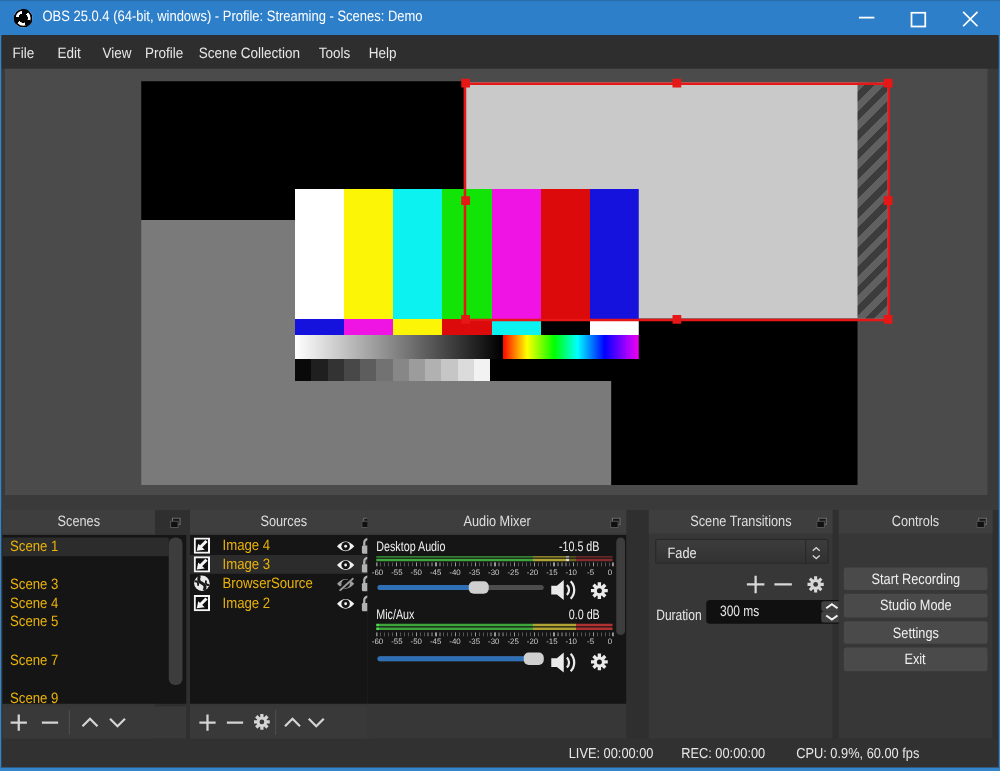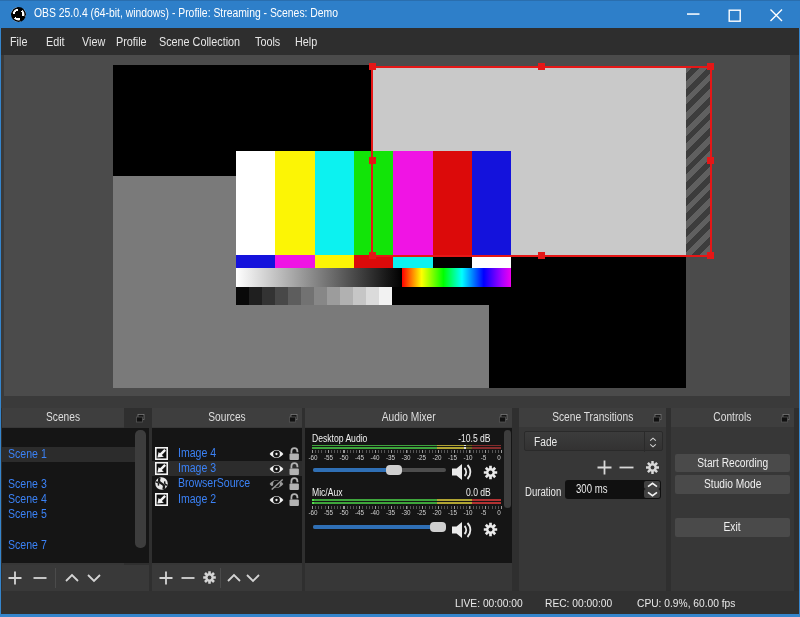--- a/index.html
+++ b/index.html
@@ -19,21 +19,21 @@
 #menubar span{position:absolute;top:7px;font-size:12px;color:#e6e6e6;transform:scaleX(.9);transform-origin:left center;white-space:nowrap;}
 
 #preview{position:absolute;left:1px;top:55px;width:798px;height:353px;background:#3a3a3a;}
 #previewin{position:absolute;left:4px;top:55px;width:786px;height:341px;background:#4b4b4b;}
 
 .panel{position:absolute;background:#373737;}
 .phead{position:absolute;left:0;top:0;width:100%;height:19px;background:#3e3e3e;color:#dedede;font-size:12px;text-align:center;line-height:19px;}
 .plist{position:absolute;background:#151515;}
 .ptool{position:absolute;background:#393939;}
 #statusbar{position:absolute;left:1px;top:591px;width:798px;height:23px;background:#313131;color:#e8e8e8;font-size:11.5px;}
-.row{position:absolute;left:0;width:100%;height:15.2px;font-size:12px;color:#3b82f6;line-height:15.2px;margin-top:17px;}
+.row{position:absolute;left:0;width:100%;height:15.2px;font-size:12px;color:#eab308;line-height:15.2px;}
 .rowsel{background:#2c2c2c;}
 .sbar{position:absolute;width:11px;border-radius:5px;background:#3d3d3d;}
 .detach{position:absolute;top:6px;width:9px;height:9px;}
 .tbtn{position:absolute;}
 .mlabel{position:absolute;font-size:11px;color:#f0f0f0;transform:scaleX(.78);transform-origin:left center;white-space:nowrap;}
 .mlabelr{position:absolute;font-size:11px;color:#f0f0f0;transform:scaleX(.78);transform-origin:right center;white-space:nowrap;}
 .meterbar{position:absolute;left:0;width:189px;height:1.9px;}
 .m1{background:linear-gradient(90deg,#3ea53c 0 125px,#b0a433 125px 152px,#ddd 152px 154px,#6e6722 154px 160px,#842c2c 160px 189px);}
 .m2{background:linear-gradient(90deg,#51e04c 0 2px,#3ea53c 2px 125px,#b0a433 125px 160px,#b23232 160px 189px);}
 .ticks{position:absolute;left:0;width:190px;height:2.5px;background:repeating-linear-gradient(90deg,#999 0 1px,rgba(0,0,0,0) 1px 15.75px),repeating-linear-gradient(90deg,#555 0 1px,rgba(0,0,0,0) 1px 3.15px);}
@@ -283,21 +283,21 @@
     <div class="abs" style="left:68px;top:3px;width:1px;height:20px;background:#4b4b4b"></div>
     <svg class="tbtn" style="left:74px;top:5px" width="16" height="16">
         <path d="M2 11 L8 5 L14 11" stroke="#d4d4d4" stroke-width="1.8" fill="none"></path>
       </svg>
     <svg class="tbtn" style="left:93px;top:5px" width="16" height="16">
         <path d="M2 5 L8 11 L14 5" stroke="#d4d4d4" stroke-width="1.8" fill="none"></path>
       </svg>
   </div>
 </div>
 
-<div class="panel" style="left:305px;top:408px;width:207px;height:183px;">
+<div class="panel" style="left:294px;top:408px;width:207px;height:183px;">
   <div class="phead"><span class="cx85">Audio Mixer</span>
     <svg class="detach" style="left:194px" width="9" height="9">
         <rect x="2" y="0.5" width="6" height="5" fill="#161616" stroke="#777" stroke-width="0.8"></rect>
         <rect x="0.5" y="3" width="6" height="5" fill="#101010" stroke="#555" stroke-width="0.8"></rect>
       </svg>
   </div>
   <div class="plist" style="left:0;top:20px;width:207px;height:135px;" id="mixer">
 
     <span class="mlabel" style="left:7px;top:3.5px">Desktop Audio</span>
     <span class="mlabelr" style="right:21px;top:3.5px">-10.5 dB</span>
@@ -399,39 +399,40 @@
       <path d="M1.5 8.5H15.5" stroke="#d8d8d8" stroke-width="1.8"></path>
     </svg>
   <svg class="abs" style="left:125px;top:51px" width="17" height="17" viewBox="0 0 17 17">
       <g fill="none" stroke="#d8d8d8" stroke-width="2.5">
         <path d="M8.5 2V15 M2 8.5H15 M3.9 3.9 L13.1 13.1 M13.1 3.9 L3.9 13.1"></path>
       </g>
       <circle cx="8.5" cy="8.5" r="4.3" fill="#d8d8d8"></circle>
       <circle cx="8.5" cy="8.5" r="1.9" fill="#373737"></circle>
     </svg>
   <span class="abs dtext" style="left:6px;top:77px;transform:scaleX(.8);transform-origin:left center;white-space:nowrap">Duration</span>
-  <div class="abs" style="left:46px;top:71.5px;width:96px;height:19px;background:#101010;border-radius:3px;">
+  <div class="abs" style="left:46px;top:71.5px;width:109px;height:19px;background:#101010;border-radius:3px;">
     <span class="dtext" style="position:absolute;left:11px;top:2.5px;transform:scaleX(.8);transform-origin:left center;white-space:nowrap">300 ms</span>
     <div class="abs" style="right:1px;top:1px;width:16px;height:8.2px;background:#414141;border-radius:2px;"></div>
     <div class="abs" style="right:1px;bottom:1px;width:16px;height:8.2px;background:#414141;border-radius:2px;"></div>
     <svg class="abs" style="right:2.5px;top:2px" width="13" height="15">
         <path d="M2 4.6 L6.5 1.4 L11 4.6 M2 10.4 L6.5 13.6 L11 10.4" stroke="#f2f2f2" stroke-width="1.7" fill="none"></path>
       </svg>
   </div>
 </div>
 
 <div class="panel" style="left:671px;top:408px;width:123px;height:183px;">
   <div class="phead"><span class="cx85">Controls</span>
     <svg class="detach" style="left:110px" width="9" height="9">
         <rect x="2" y="0.5" width="6" height="5" fill="#161616" stroke="#777" stroke-width="0.8"></rect>
         <rect x="0.5" y="3" width="6" height="5" fill="#101010" stroke="#555" stroke-width="0.8"></rect>
       </svg>
   </div>
   <div class="cbtn" style="left:4px;top:45.5px;width:115px;height:18.5px;line-height:18.5px;"><span class="cx85">Start Recording</span></div>
   <div class="cbtn" style="left:4px;top:67px;width:115px;height:18.5px;line-height:18.5px;"><span class="cx85">Studio Mode</span></div>
+  <div class="cbtn" style="left:4px;top:88.5px;width:115px;height:18.5px;line-height:18.5px;"><span class="cx85">Settings</span></div>
   <div class="cbtn" style="left:4px;top:110px;width:115px;height:18.5px;line-height:18.5px;"><span class="cx85">Exit</span></div>
 </div>
 
 <div id="statusbar">
   <span class="abs" style="left:454px;top:6px;transform:scaleX(.89);transform-origin:left center;white-space:nowrap">LIVE: 00:00:00</span>
   <span class="abs" style="left:544px;top:6px;transform:scaleX(.89);transform-origin:left center;white-space:nowrap">REC: 00:00:00</span>
   <span class="abs" style="left:636px;top:6px;transform:scaleX(.89);transform-origin:left center;white-space:nowrap">CPU: 0.9%, 60.00 fps</span>
 </div>
 <div id="bL"></div>
 <div id="bR"></div>

